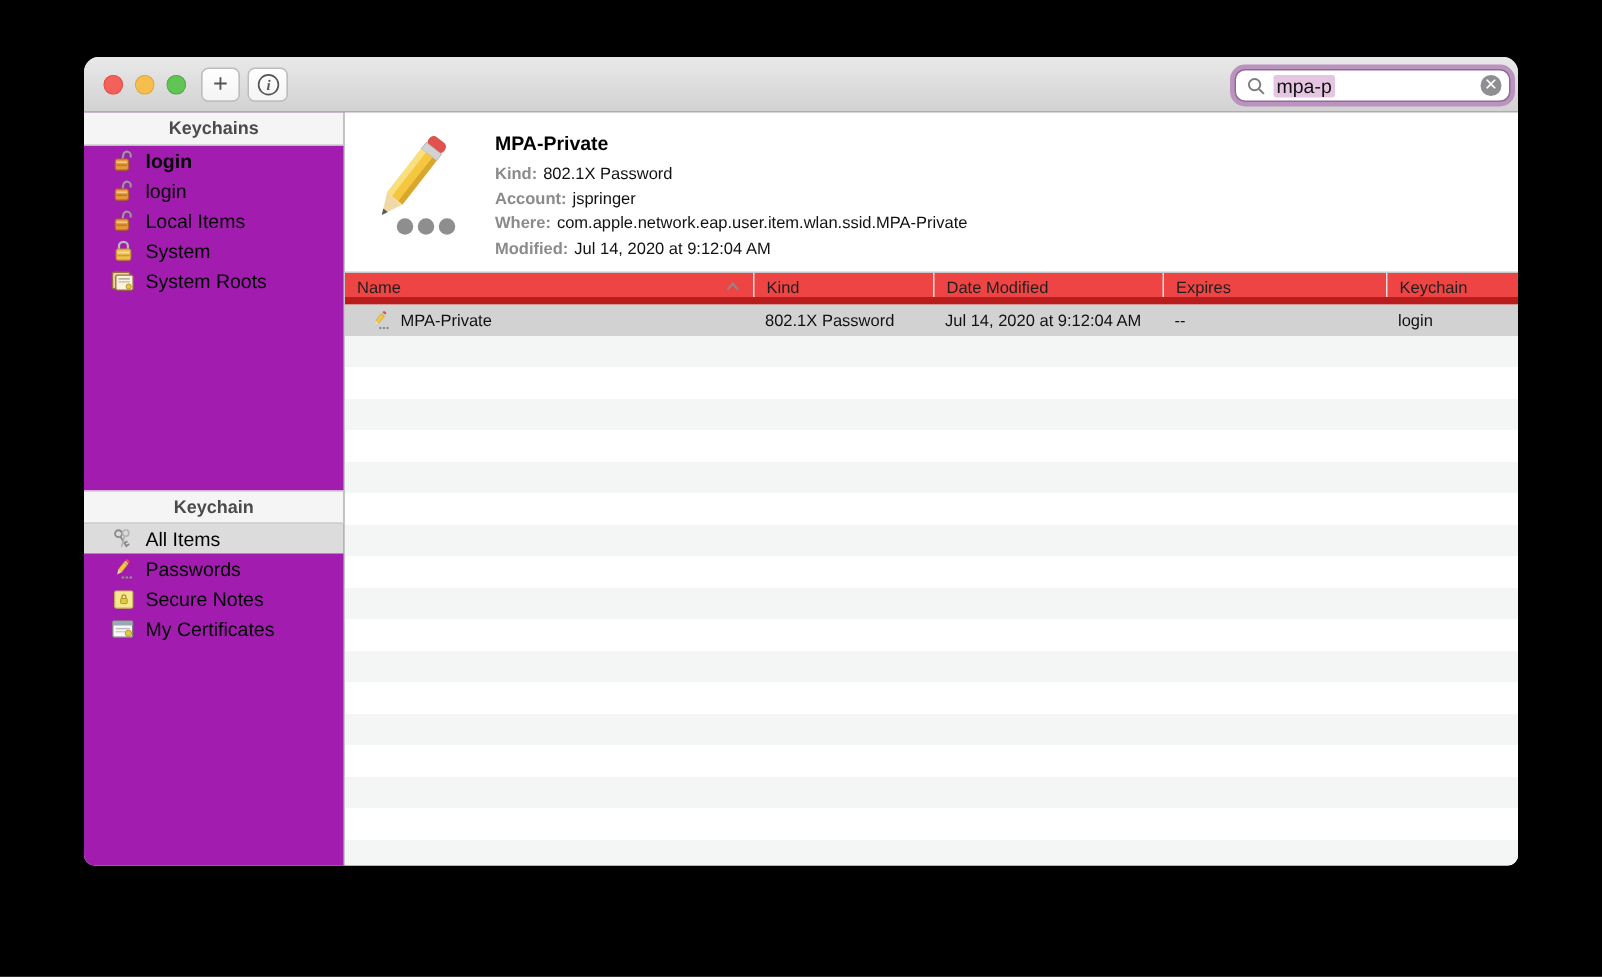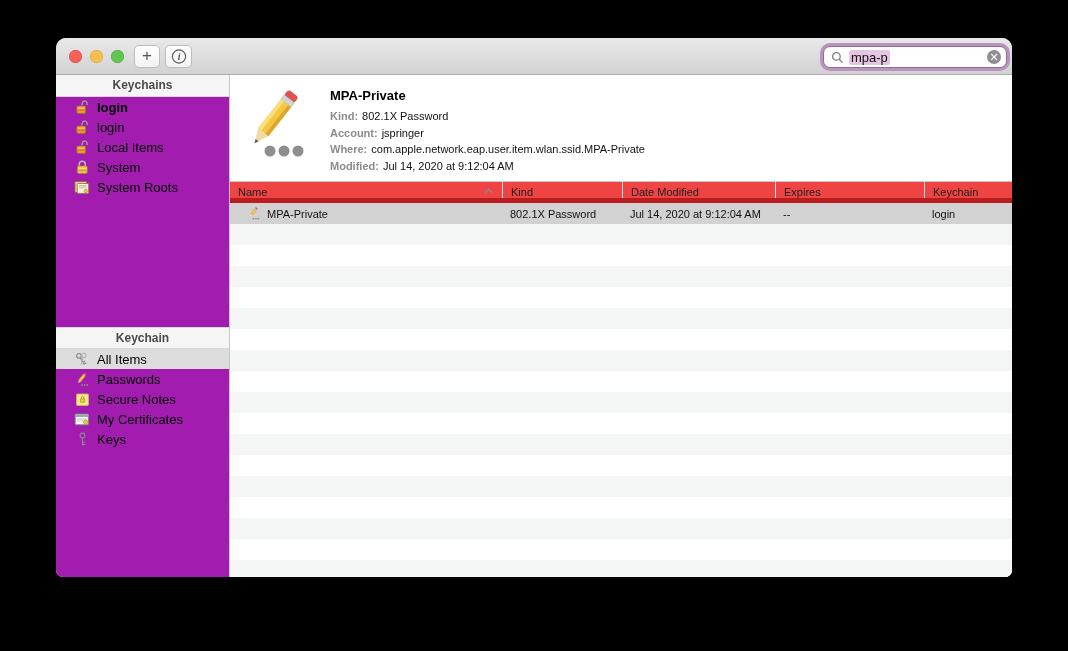--- a/index.html
+++ b/index.html
@@ -221,29 +221,20 @@
               <rect x="1.2" y="2" width="13.2" height="10.8" rx="1" fill="#fbfbfb" stroke="#7f7f7f" stroke-width="0.9"></rect>
               <rect x="1.2" y="2" width="13.2" height="3" fill="#9aa7b4"></rect>
               <rect x="3" y="6.6" width="9.5" height="1" fill="#bcbcbc"></rect>
               <rect x="3" y="8.6" width="6.5" height="1" fill="#cdcdcd"></rect>
               <circle cx="11.6" cy="10.2" r="2.1" fill="#e8c93e" stroke="#ad8f25" stroke-width="0.6"></circle>
             </svg>
           </span>
           <span class="lbl">My Certificates</span>
         </div>
 
-        <div class="side-item">
-          <span class="icon">
-            <svg width="15" height="15" viewBox="0 0 15 15">
-              <circle cx="7.5" cy="3.6" r="2.4" fill="none" stroke="#8a8a8a" stroke-width="1.2"></circle>
-              <path d="M7.5 6 V13.4 M7.5 10.2 h2.2 M7.5 12.4 h2.8" fill="none" stroke="#8a8a8a" stroke-width="1.2"></path>
-            </svg>
-          </span>
-          <span class="lbl">Keys</span>
-        </div>
 
       </div>
 
       <div class="main">
 
         <div class="detail">
           <div class="detail-icon">
             <svg width="72" height="78" viewBox="0 0 72 78">
               <g transform="rotate(38 30 28)">
                 <rect x="25" y="-2" width="13" height="8" rx="3.5" fill="#e0524d"></rect>

